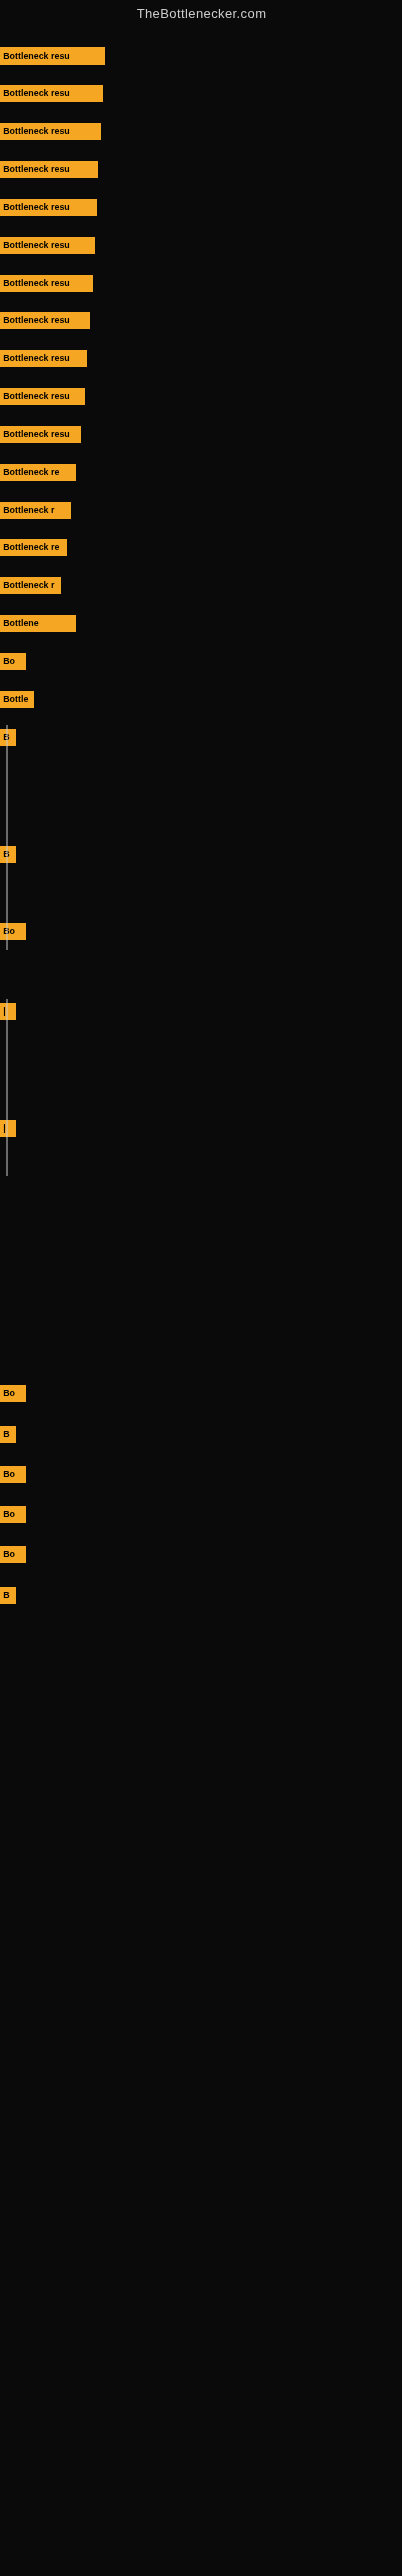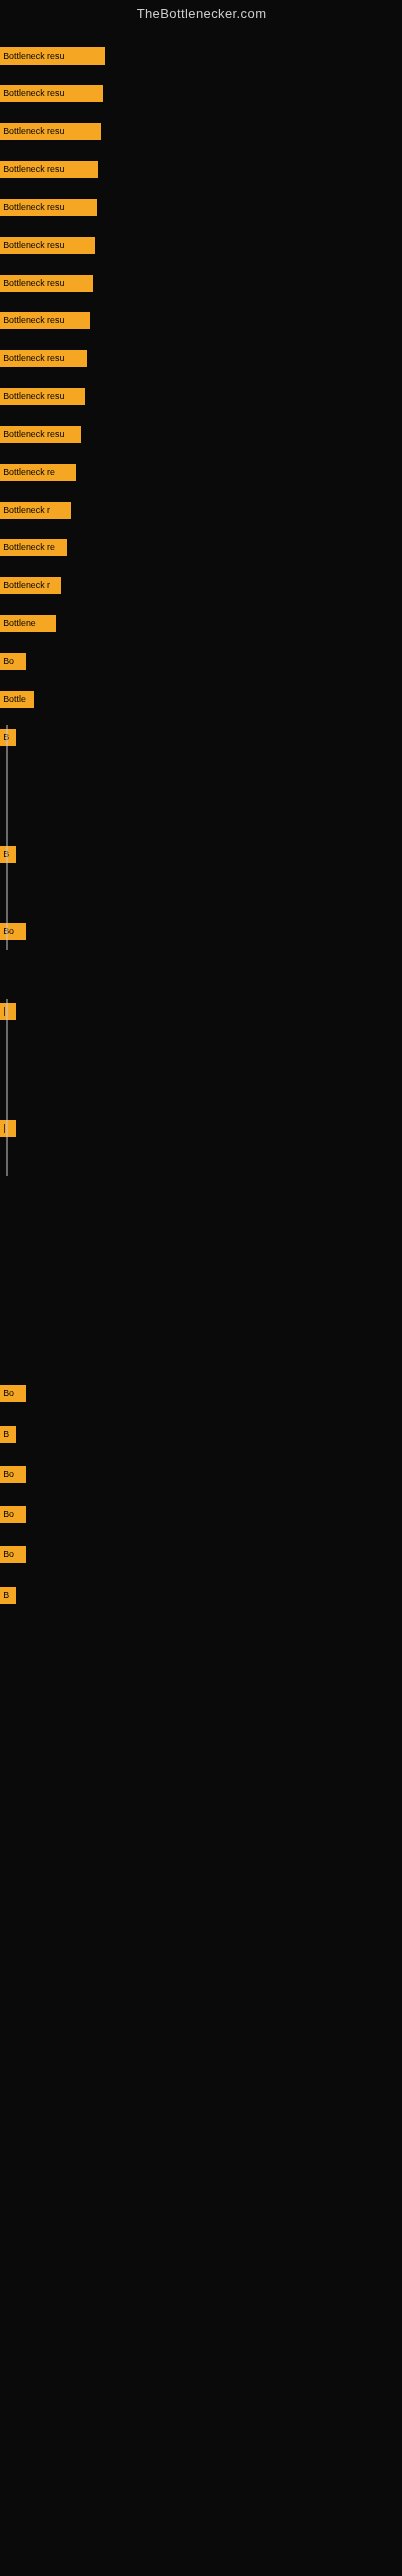--- a/index.html
+++ b/index.html
@@ -21,21 +21,21 @@
     .bar-container {
       position: absolute;
       left: 0;
       display: flex;
       align-items: center;
     }
     .bar-label {
       background-color: #f5a623;
       color: #000;
       font-size: 8.9px;
-      font-weight: normal;
+      font-weight: bold;
       padding: 1.6px 3.2px;
       white-space: nowrap;
       overflow: hidden;
       height: 17.7px;
       display: flex;
       align-items: center;
       min-width: 16px;
     }
     .vertical-line {
       position: absolute;
@@ -89,21 +89,21 @@
     <div class="bar-container" style="top: 477px; left: 0px;">
       <div class="bar-label" style="width: 71px;">Bottleneck r</div>
     </div>
     <div class="bar-container" style="top: 514px; left: 0px;">
       <div class="bar-label" style="width: 67px;">Bottleneck re</div>
     </div>
     <div class="bar-container" style="top: 552px; left: 0px;">
       <div class="bar-label" style="width: 61px;">Bottleneck r</div>
     </div>
     <div class="bar-container" style="top: 590px; left: 0px;">
-      <div class="bar-label" style="width: 56px;">Bottlene</div>
+      <div class="bar-label" style="width: 76px;">Bottlene</div>
     </div>
     <div class="bar-container" style="top: 628px; left: 0px;">
       <div class="bar-label" style="width: 26px;">Bo</div>
     </div>
     <div class="bar-container" style="top: 666px; left: 0px;">
       <div class="bar-label" style="width: 34px;">Bottle</div>
     </div>
     <div class="bar-container" style="top: 704px; left: 0px;">
       <div class="bar-label" style="width: 9.7px;">B</div>
     </div>

